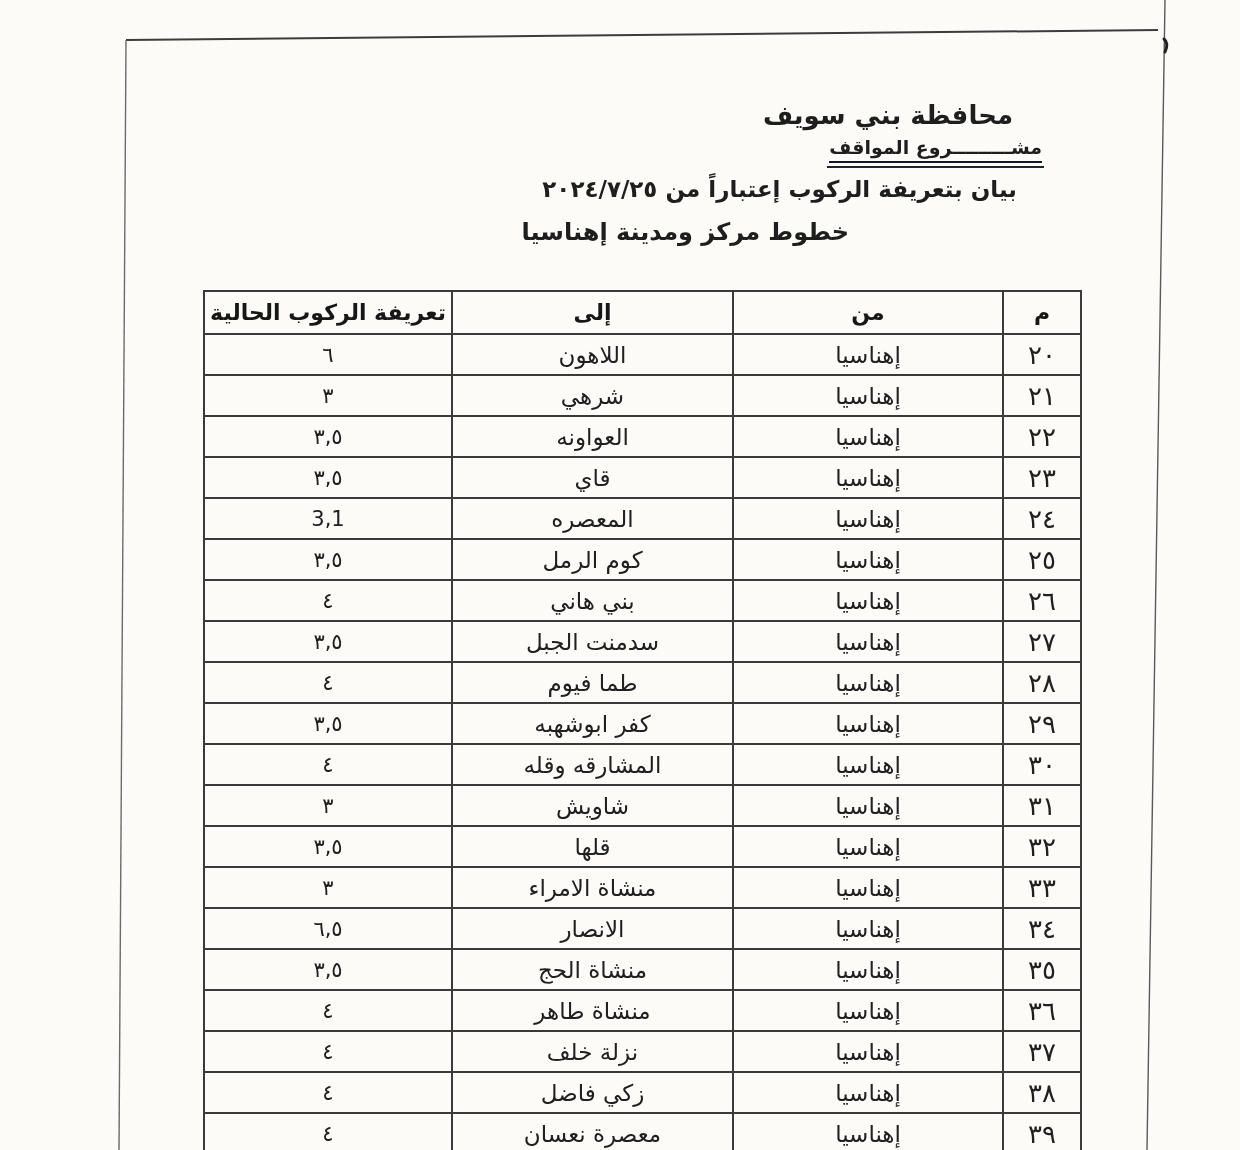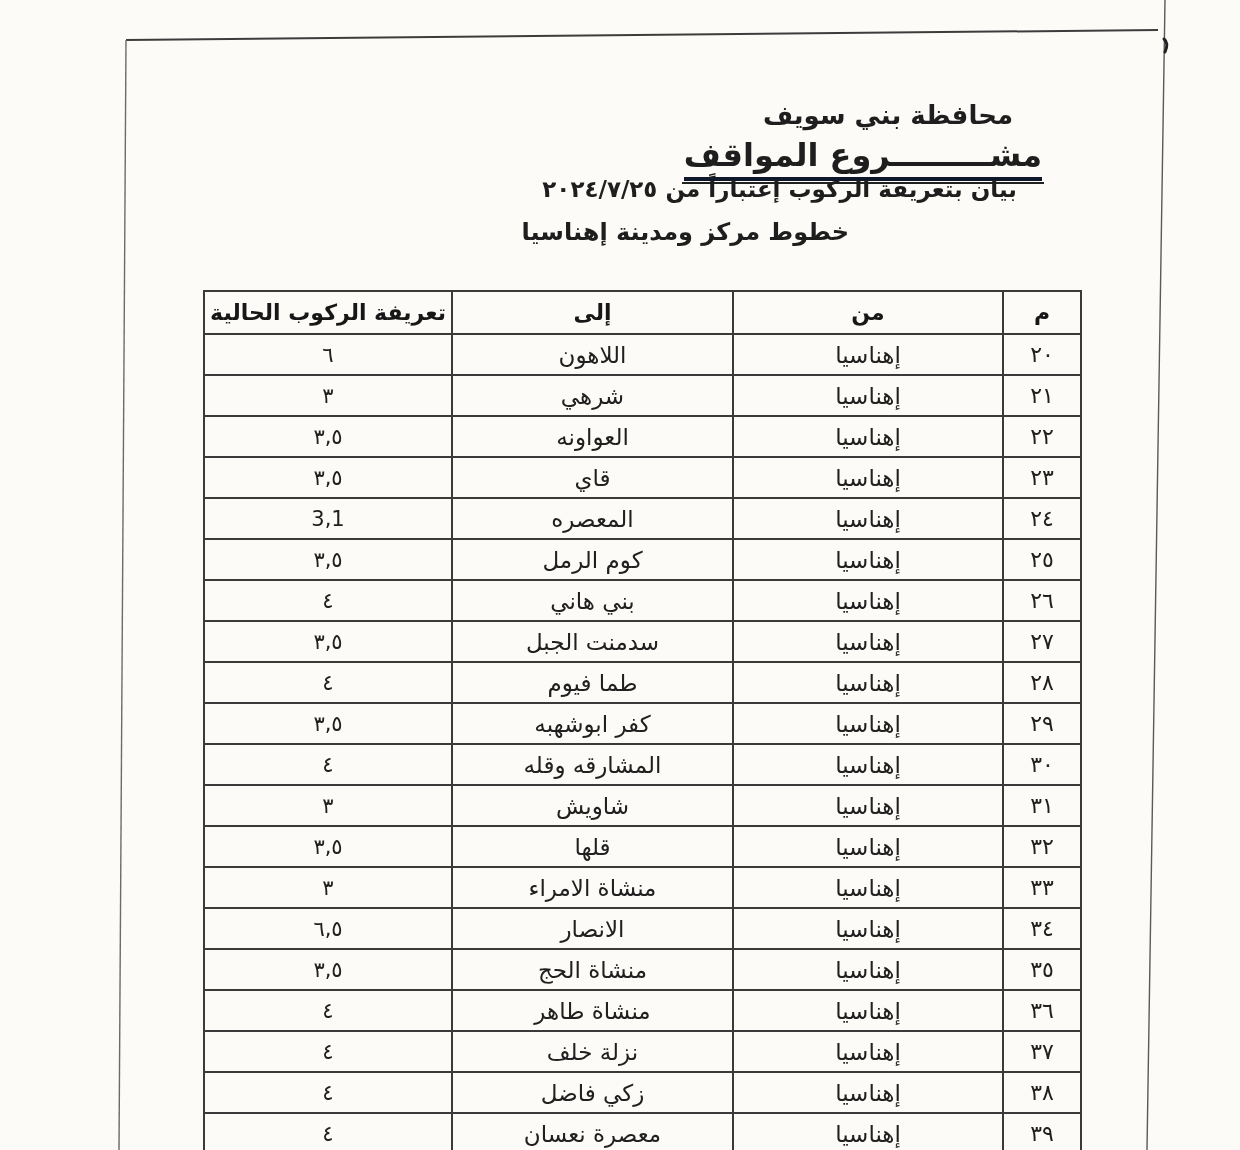--- a/index.html
+++ b/index.html
@@ -23,22 +23,22 @@
     inset: 0;
     pointer-events: none;
   }
   .hdr-line {
     position: absolute;
     direction: rtl;
     white-space: nowrap;
     font-weight: bold;
   }
   #org-name   { top: 100px; right: 227px; font-size: 26px; }
-  #org-dept   { top: 136px; right: 198px; font-size: 32px;
-                border-bottom: 4px solid #0f172a; padding-bottom: 3px; }
+  #org-dept   { top: 136px; right: 198px; font-size: 19px;
+                border-bottom: 2px solid #0f172a; padding-bottom: 3px; }
   #org-dept::after {
     content: "";
     position: absolute;
     left: -2px; right: -2px; bottom: -7px;
     border-bottom: 2px solid #222;
   }
   #doc-title  { top: 176px; right: 223px; font-size: 23px; letter-spacing: 0.5px; }
   #doc-subtitle { top: 218px; right: 391px; font-size: 24px; }
 
   
@@ -68,21 +68,21 @@
     font-weight: bold;
     color: #171717;
     margin-left: 6px;
   }
   tbody td {
     height: 39px;
     font-size: 23px;
     font-weight: normal;
     color: #202020;
   }
-  td.c-no   { font-size: 22px; }
+  td.c-no   { font-size: 26px; }
   td.c-fare { font-size: 21px; }
 </style>
 </head>
 <body>
 
 <div id="page">
 
   <svg id="scan-lines" width="1240" height="1150" viewBox="0 0 1240 1150">
 
     <line x1="126" y1="40" x2="1158" y2="30" stroke="#3c3c3c" stroke-width="2"></line>

